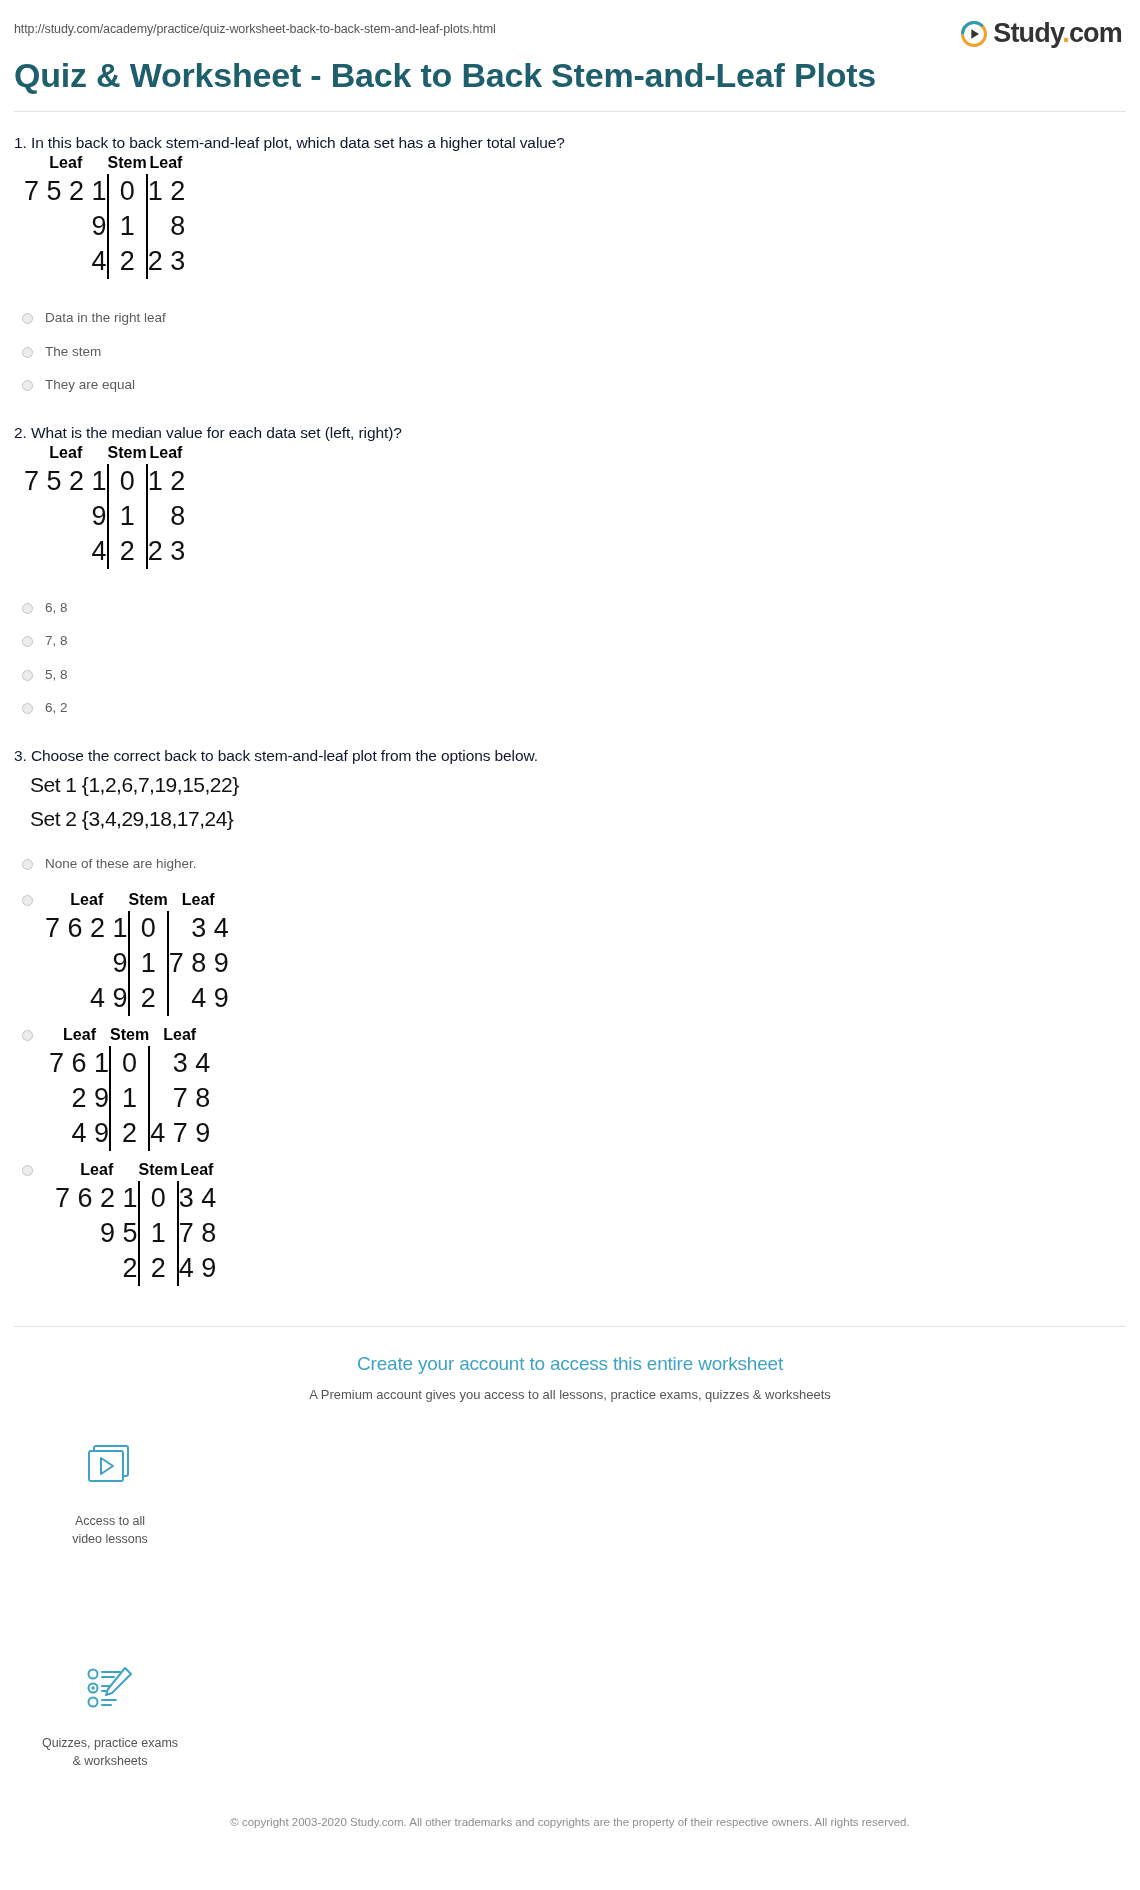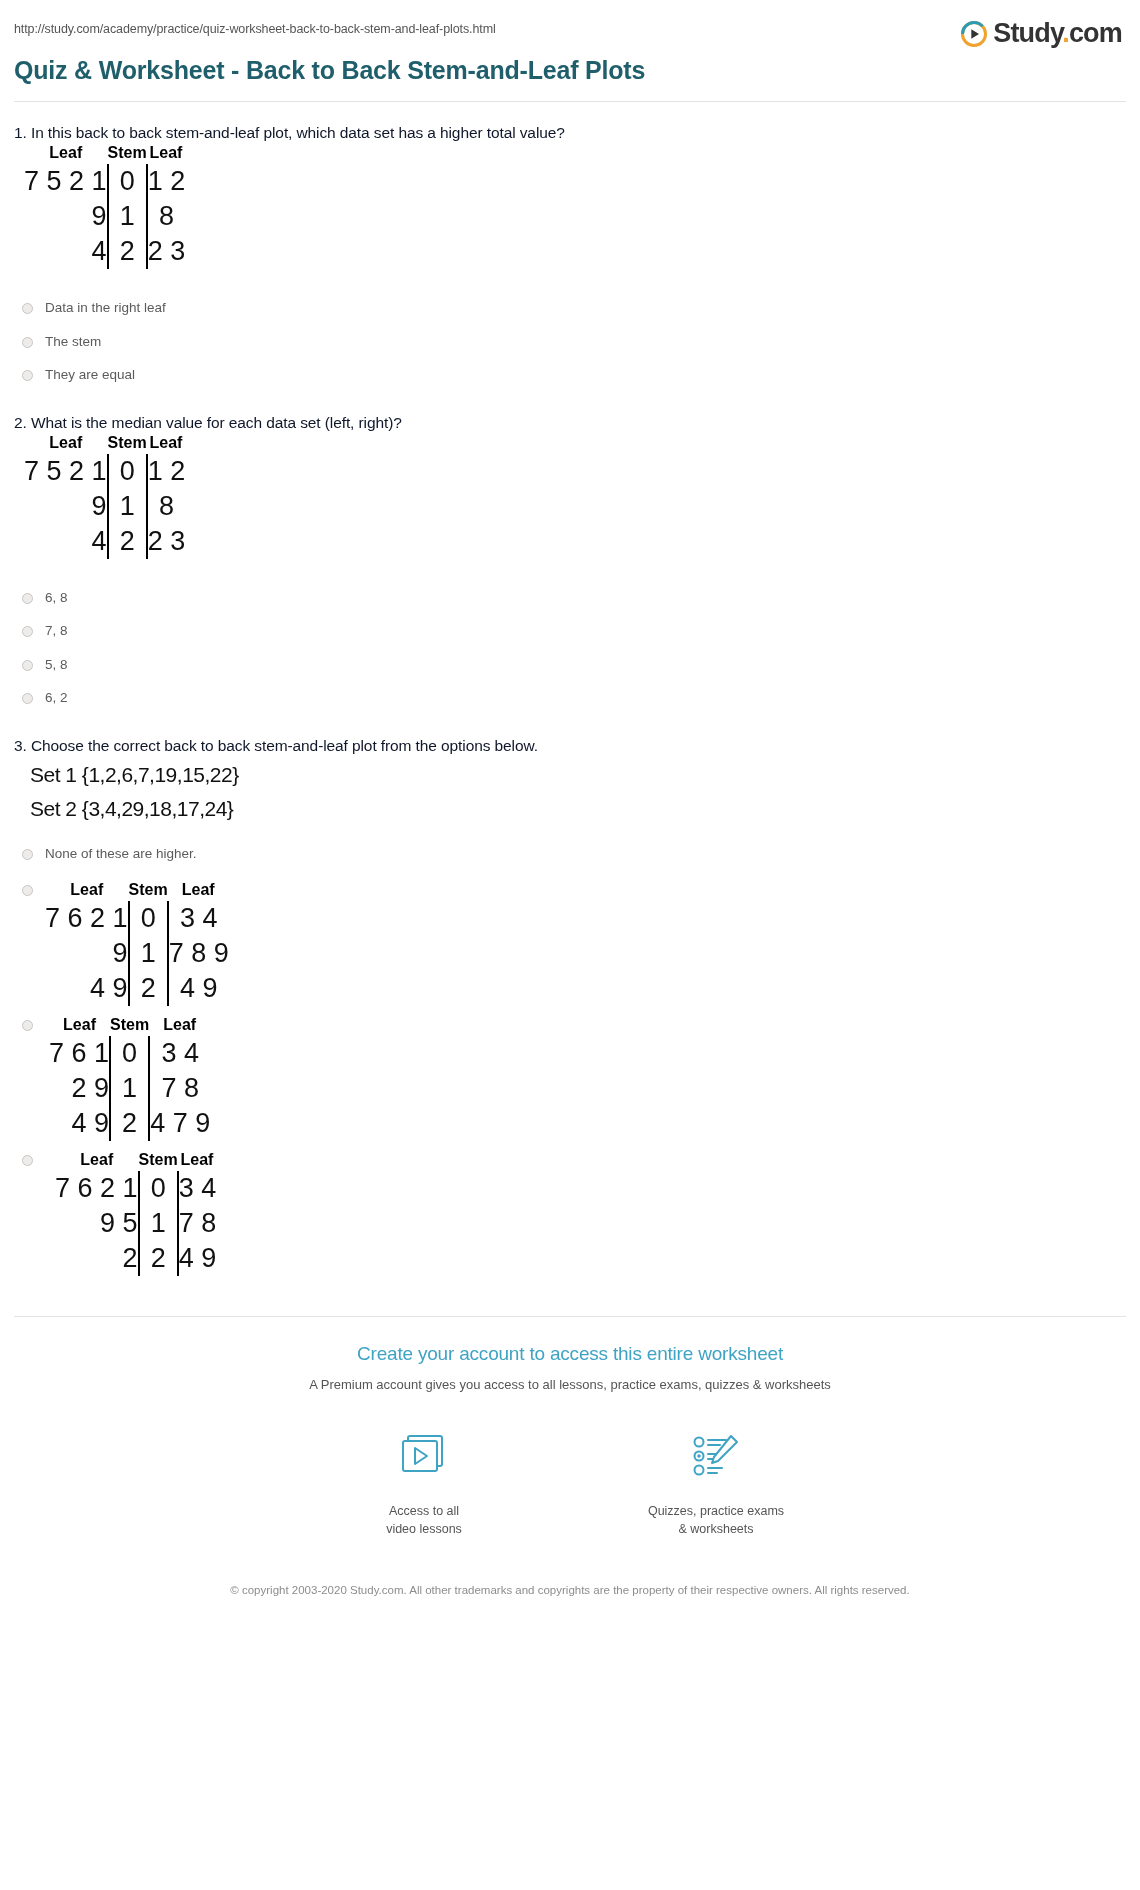--- a/index.html
+++ b/index.html
@@ -34,21 +34,21 @@
     font-size: 27px;
     font-weight: bold;
     color: #333333;
     letter-spacing: -0.8px;
     line-height: 1;
   }
   .logo-text .dot { color: #f0a22e; }
   .logo-text .com { color: #333333; }
 
   h1.title {
-    font-size: 25px;
+    font-size: 34px;
     font-weight: bold;
     color: #1f5f6b;
     margin: 8px 0 0 14px;
     letter-spacing: -0.2px;
   }
   .rule {
     border: 0;
     border-top: 1px solid #e3e3e3;
     margin: 16px 14px 0 14px;
   }
@@ -79,21 +79,21 @@
   }
   .slp td {
     font-size: 27px;
     line-height: 35px;
     white-space: nowrap;
     color: #111111;
   }
   .cell-left  { text-align: right;  padding-right: 10px; }
   .cell-stem  { text-align: center; padding: 0 12px;
                 border-left: 2px solid #000; border-right: 2px solid #000; }
-  .cell-right { text-align: center;   padding-left: 10px; }
+  .cell-right { text-align: right;   padding-left: 10px; }
   .slp tr:first-child th.cell-stem { border-left: 0; border-right: 0; text-align: center; }
 
   
   .options { margin-top: 18px; }
   .option {
     display: flex;
     align-items: flex-start;
     gap: 12px;
     padding: 8px 0;
   }
@@ -138,20 +138,21 @@
   .promo-sub {
     font-size: 13px;
     color: #555555;
     margin: 12px 0 0 0;
   }
   .benefits {
     display: flex;
     justify-content: center;
     gap: 112px;
     margin-top: 36px;
+    flex-direction: column;
   }
   .benefit { width: 180px; text-align: center; }
   .benefit-icon { height: 60px; display: flex; align-items: center; justify-content: center; }
   .benefit-label {
     margin-top: 14px;
     font-size: 12.5px;
     color: #555555;
     line-height: 1.45;
   }
   .copyright {

